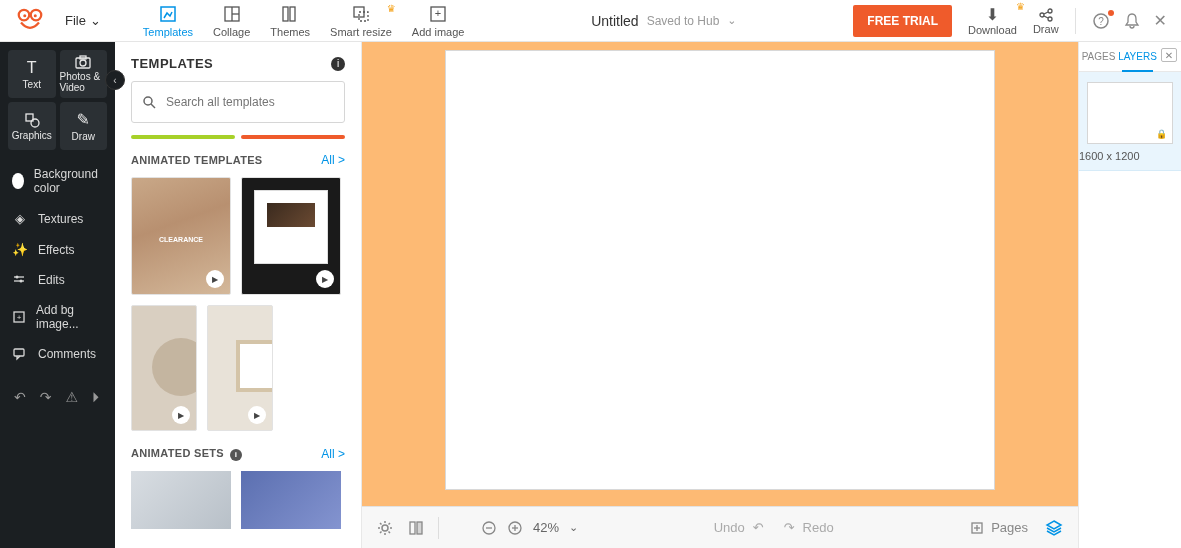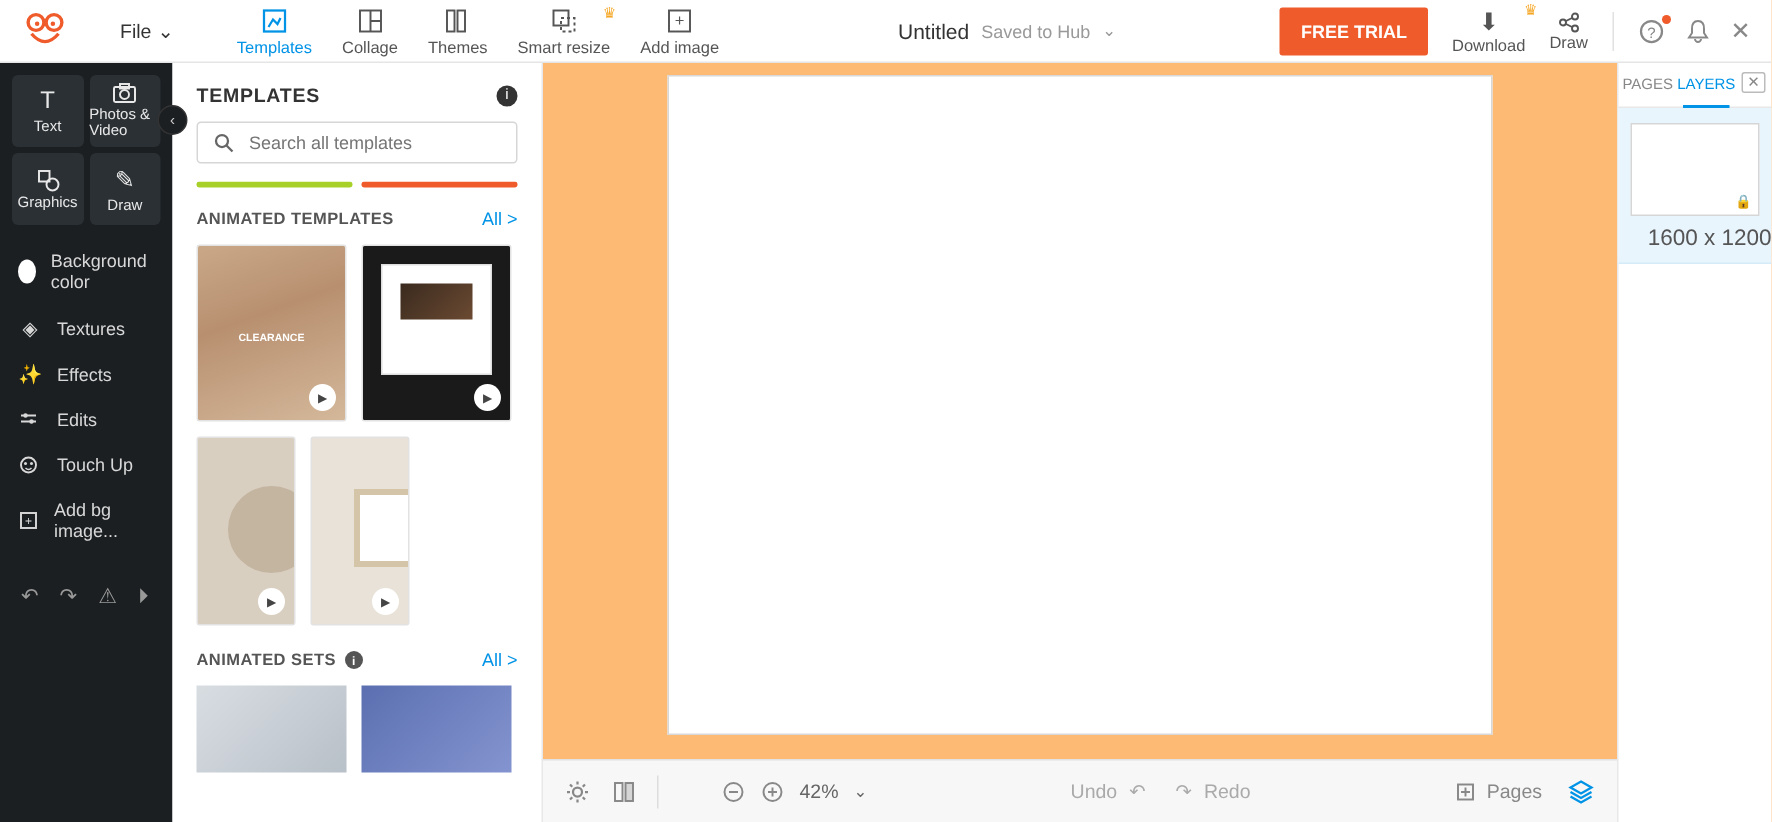--- a/index.html
+++ b/index.html
@@ -1,20 +1,20 @@
 <!DOCTYPE html>
 <html><head>
 <meta charset="utf-8">
 <style>
 *{margin:0;padding:0;box-sizing:border-box;font-family:Arial,sans-serif}
 body{width:1181px;height:548px;overflow:hidden;background:#fff;position:relative}
 .topbar{height:42px;display:flex;align-items:center;border-bottom:1px solid #e5e5e5;background:#fff}
 .logo{width:35px;height:35px;margin-left:12px;display:flex;align-items:center;justify-content:center}
 .logo svg{width:30px;height:30px}
-.file-menu{margin-left:33px;font-size:13px;color:#333;display:flex;align-items:center;gap:4px;cursor:pointer}
+.file-menu{margin-left:18px;font-size:13px;color:#333;display:flex;align-items:center;gap:4px;cursor:pointer}
 .top-tools{display:flex;margin-left:32px;gap:0}
 .top-tool{display:flex;flex-direction:column;align-items:center;padding:3px 10px;cursor:pointer;position:relative}
 .top-tool.active{color:#0093e6}
 .top-tool.active::after{content:"";position:absolute;bottom:-4px;left:0;right:0;height:2px;background:#0093e6}
 .top-tool-icon{width:20px;height:20px;display:flex;align-items:center;justify-content:center;color:#555}
 .top-tool.active .top-tool-icon{color:#0093e6}
 .top-tool-label{font-size:11px;color:#555;margin-top:2px}
 .top-tool.active .top-tool-label{color:#0093e6}
 .crown{color:#f5a623;font-size:10px;position:absolute;top:2px;right:6px}
 .title-area{flex:1;display:flex;align-items:center;justify-content:center;gap:8px}
@@ -37,21 +37,21 @@
 .rail-item{display:flex;align-items:center;gap:10px;padding:8px 12px;color:#d8d8d8;font-size:12px;cursor:pointer}
 .rail-item-icon{width:16px;text-align:center;font-size:13px}
 .bg-color-swatch{width:16px;height:16px;border-radius:50%;background:#fff}
 .rail-bottom{display:flex;gap:14px;padding:10px 14px;color:#999;margin-top:10px}
 .rail-bottom span{cursor:pointer;font-size:14px}
 .collapse-handle{position:absolute;right:-10px;top:28px;width:20px;height:20px;background:#1b1f22;border-radius:50%;display:flex;align-items:center;justify-content:center;color:#ccc;font-size:10px;border:1px solid #333;cursor:pointer;z-index:5}
 .templates-panel{width:247px;background:#fff;border-right:1px solid #e8e8e8;display:flex;flex-direction:column;overflow:hidden;position:relative}
 .panel-header{display:flex;align-items:center;justify-content:space-between;padding:14px 16px 10px}
 .panel-title{font-size:13px;font-weight:600;color:#333;letter-spacing:0.5px}
 .info-icon{width:14px;height:14px;border-radius:50%;background:#333;color:#fff;font-size:10px;display:flex;align-items:center;justify-content:center;cursor:pointer}
-.search-box{margin:0 16px 12px;height:28px;border:1px solid #d6d6d6;border-radius:3px;display:flex;align-items:center;padding:0 10px;gap:10px}
+.search-box{margin:0 16px 12px;height:42px;border:1px solid #d6d6d6;border-radius:3px;display:flex;align-items:center;padding:0 10px;gap:10px}
 .search-box input{border:none;outline:none;flex:1;font-size:12px;color:#666}
 .search-icon{color:#666;font-size:14px}
 .color-bars{display:flex;gap:6px;margin:0 16px 14px}
 .bar1{flex:1;height:4px;background:#a7d129;border-radius:2px}
 .bar2{flex:1;height:4px;background:#ef5b2b;border-radius:2px}
 .section-row{display:flex;align-items:center;justify-content:space-between;padding:0 16px;margin-bottom:10px}
 .section-title{font-size:11px;font-weight:600;color:#555;letter-spacing:0.3px}
 .all-link{font-size:12px;color:#0093e6;cursor:pointer}
 .thumb-grid{display:flex;gap:10px;padding:0 16px 16px;flex-wrap:wrap}
 .thumb{width:100px;height:118px;background:#eee;border:1px solid #e2e2e2;border-radius:2px;position:relative;overflow:hidden;cursor:pointer}
@@ -83,21 +83,21 @@
 .pages-btn{display:flex;align-items:center;gap:6px;color:#888;font-size:13px;cursor:pointer}
 .layers-btn{color:#0093e6;font-size:18px;cursor:pointer}
 .right-panel{width:103px;background:#fff;border-left:1px solid #e8e8e8;display:flex;flex-direction:column}
 .rp-tabs{display:flex;border-bottom:1px solid #e8e8e8;height:30px}
 .rp-tab{flex:1;font-size:10px;display:flex;align-items:center;justify-content:center;color:#888;cursor:pointer;position:relative}
 .rp-tab.active{color:#0093e6}
 .rp-tab.active::after{content:"";position:absolute;bottom:-1px;left:4px;right:4px;height:2px;background:#0093e6}
 .rp-close{width:16px;display:flex;align-items:center;justify-content:center;font-size:10px;color:#888;cursor:pointer;border:1px solid #bbb;margin:6px 4px;border-radius:2px;height:14px}
 .page-thumb{margin:10px 8px 6px;height:62px;background:#fff;border:1px solid #d6d6d6;position:relative;cursor:pointer}
 .lock-icon{position:absolute;bottom:4px;right:4px;font-size:9px;color:#888}
-.page-dims{text-align:right;font-size:15px;color:#555}
+.page-dims{text-align:left;font-size:11px;color:#555}
 .rp-selected{background:#e9f5fd;padding-bottom:8px;border-bottom:1px solid #d6ebf8}
 .thumb3{width:66px;height:126px}
 .thumb4{width:66px;height:126px}
 .sets-grid{display:flex;gap:10px;padding:0 16px}
 .tset{width:100px;height:58px;cursor:pointer}
 .tset1{background:linear-gradient(135deg,#d8dde2,#b8c0c8)}
 .tset2{background:linear-gradient(135deg,#5b6fb0,#8494d0)}
 .sect-info{width:12px;height:12px;border-radius:50%;background:#555;color:#fff;font-size:8px;display:inline-flex;align-items:center;justify-content:center;margin-left:6px}
 svg{display:block}
 </style>
@@ -262,36 +262,34 @@
               <line x1="2" y1="8" x2="12" y2="8" stroke="#d8d8d8" stroke-width="1.3"></line>
               <circle cx="5" cy="4" r="1.5" fill="#d8d8d8"></circle>
               <circle cx="9" cy="8" r="1.5" fill="#d8d8d8"></circle>
             </svg>
           </span>
         <span>Edits</span>
       </div>
       <div class="rail-item">
         <span class="rail-item-icon">
             <svg width="14" height="14" viewBox="0 0 14 14">
-              <circle cx="7" cy="7" r="5" fill="none" stroke="#d8d8d8" stroke-width="1.3"></circle>
-              <circle cx="5" cy="6" r="1" fill="#d8d8d8"></circle>
-              <circle cx="9" cy="6" r="1" fill="#d8d8d8"></circle>
-              <path d="M5 9 Q7 11 9 9" fill="none" stroke="#d8d8d8" stroke-width="1"></path>
-            </svg>
-          </span>
-        <span>Touch Up</span>
+              <rect x="2" y="2" width="10" height="10" fill="none" stroke="#d8d8d8" stroke-width="1.3"></rect>
+              <text x="7" y="10" text-anchor="middle" font-size="8" fill="#d8d8d8">+</text>
+            </svg>
+          </span>
+        <span>Add bg image...</span>
       </div>
       <div class="rail-item">
         <span class="rail-item-icon">
             <svg width="14" height="14" viewBox="0 0 14 14">
-              <rect x="2" y="2" width="10" height="10" fill="none" stroke="#d8d8d8" stroke-width="1.3"></rect>
-              <text x="7" y="10" text-anchor="middle" font-size="8" fill="#d8d8d8">+</text>
-            </svg>
-          </span>
-        <span>Add bg image...</span>
+              <rect x="2" y="2" width="10" height="7" rx="1" fill="none" stroke="#d8d8d8" stroke-width="1.3"></rect>
+              <path d="M5 9 L5 12 L8 9" fill="none" stroke="#d8d8d8" stroke-width="1.3"></path>
+            </svg>
+          </span>
+        <span>Comments</span>
       </div>
     </div>
     <div class="rail-bottom">
       <span>↶</span>
       <span>↷</span>
       <span>⚠</span>
       <span>⏵</span>
       <span>🗑</span>
     </div>
   </div>

